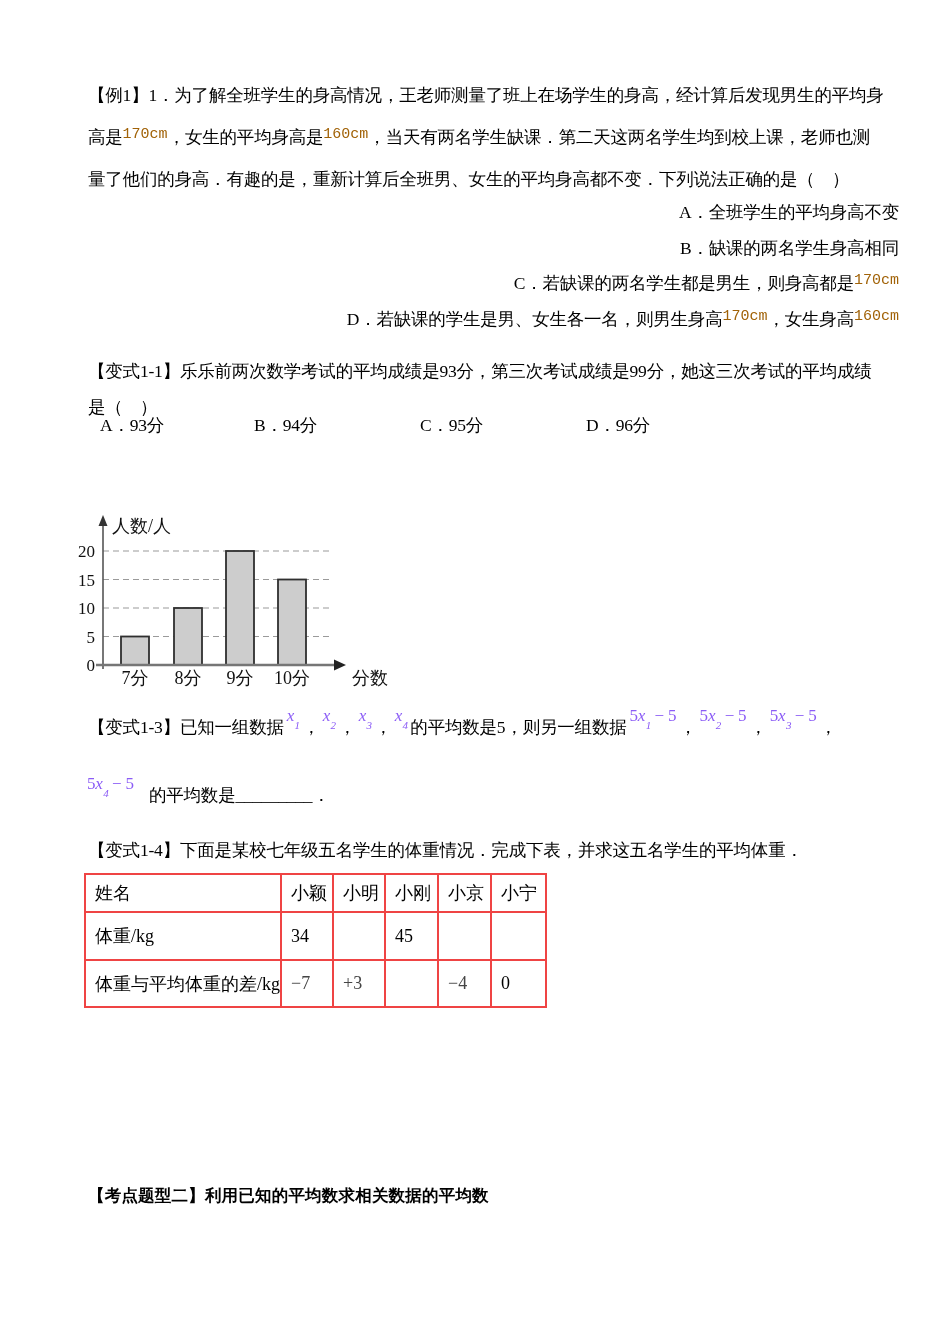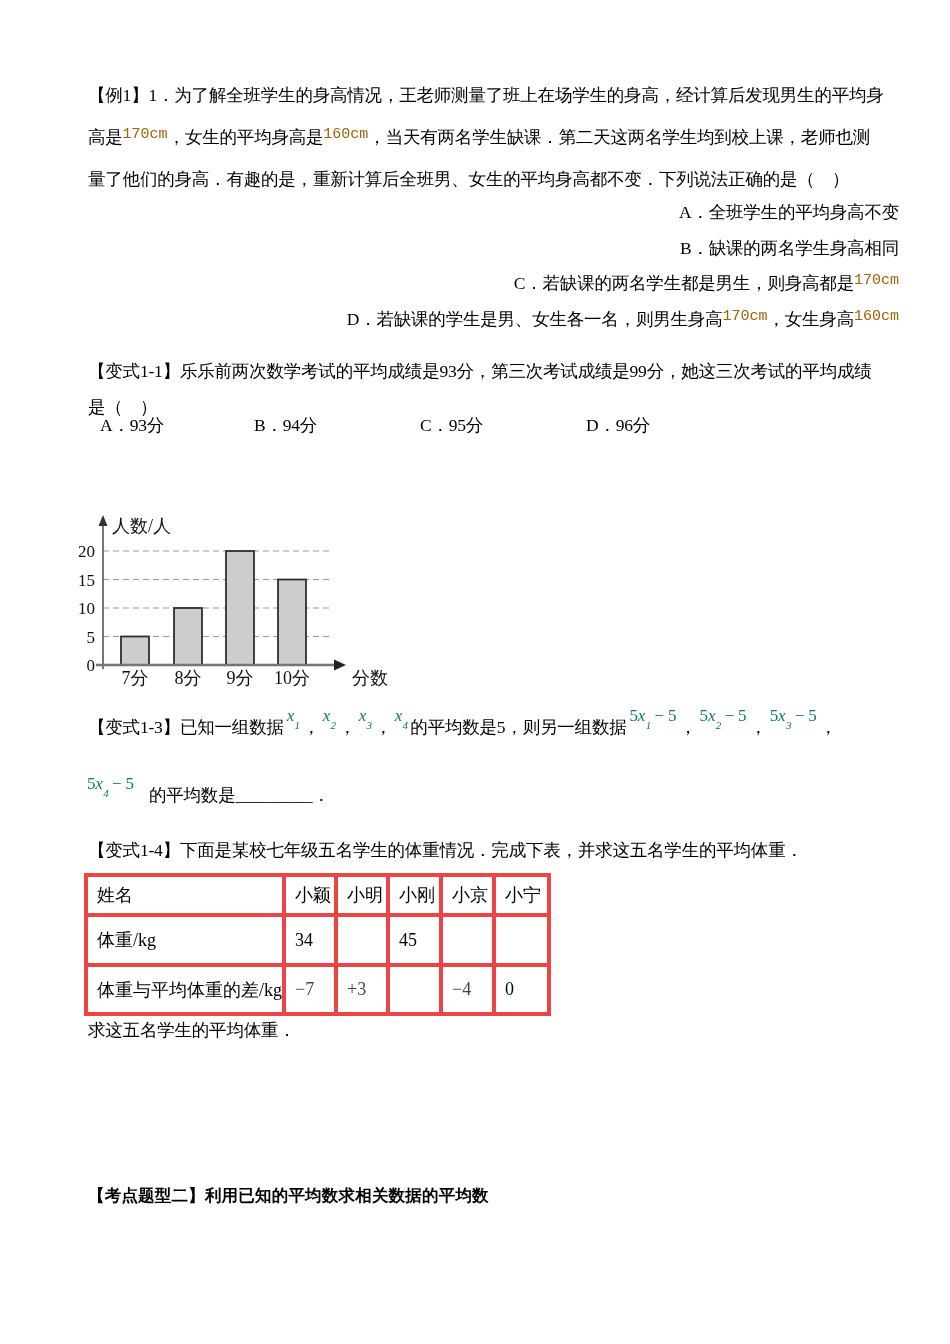--- a/index.html
+++ b/index.html
@@ -7,26 +7,26 @@
         font-family:"Liberation Serif","DejaVu Serif",serif;color:#000;overflow:hidden;}
   .abs{position:absolute;}
   .body-text{font-size:17.5px;letter-spacing:-0.2px;}
   .tline{height:42px;line-height:42px;white-space:nowrap;}
   .oline{height:35.5px;line-height:35.5px;white-space:nowrap;}
   .vline{height:36px;line-height:36px;white-space:nowrap;}
   .wline{height:38px;line-height:38px;white-space:nowrap;}
   .eqsup{position:relative;top:-5px;font-size:15px;letter-spacing:0;
          font-family:Liberation Mono, monospace;color:#a16207;}
   .raised{position:relative;top:-12px;display:inline-block;margin:0 3px;
-          font-size:17px;color:#0f766e;}
+          font-size:17px;color:#8b5cf6;}
   .raised i{font-style:italic;font-family:"Liberation Serif","DejaVu Serif",serif;}
   .raised sub{font-size:11px;position:relative;top:4px;left:0.5px;font-style:italic;}
   .mathline{height:44px;line-height:44px;white-space:nowrap;}
   #weight-table{border-collapse:collapse;table-layout:fixed;}
-  #weight-table td{border:4px solid #ef4444;padding:0 0 0 9px;vertical-align:middle;
+  #weight-table td{border:2px solid #ef4444;padding:0 0 0 9px;vertical-align:middle;
                    font-size:18px;white-space:nowrap;}
   #weight-table tr:nth-child(1) td{height:36px;}
   #weight-table tr:nth-child(2) td{height:46px;margin-left:19px;}
   #weight-table tr:nth-child(3) td{height:45px;}
   #weight-table td.eq{color:#444;}
   #score-chart text{font-family:"Liberation Serif","DejaVu Serif",serif;fill:#111;}
   .h2-title{font-family:"Liberation Sans","DejaVu Sans",sans-serif;
             font-weight:bold;font-size:16.5px;letter-spacing:0.2px;}
 </style>
 </head>
@@ -147,21 +147,18 @@
           <td>体重与平均体重的差/kg</td>
           <td class="eq">−7</td>
           <td class="eq">+3</td>
           <td></td>
           <td class="eq">−4</td>
           <td>0</td>
         </tr>
       </tbody>
     </table>
 
-  <div class="abs body-text" style="top:1016px;left:88px;width:600px;height:28px;line-height:28px;">
-    <span>求这五名学生的平均体重．</span>
-  </div>
 
   <div class="abs h2-title" style="top:1180px;left:88px;width:820px;height:30px;line-height:30px;">
     <span>【考点题型二】利用已知的平均数求相关数据的平均数</span>
   </div>
 
 </div>
 
 </body></html>

